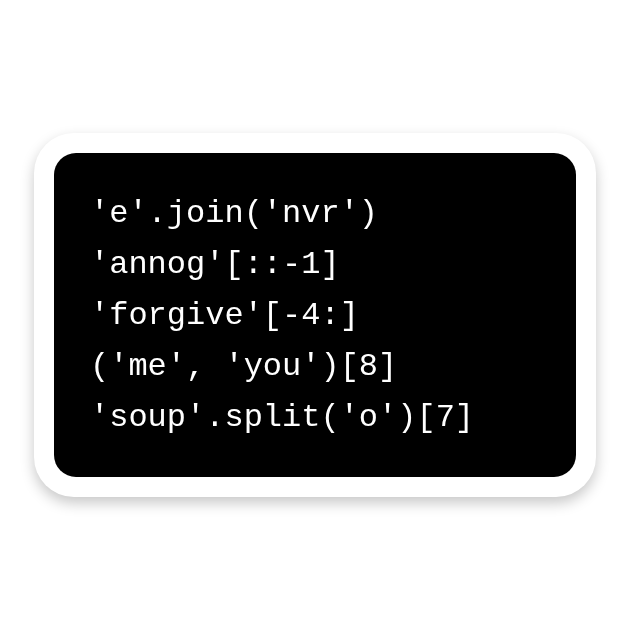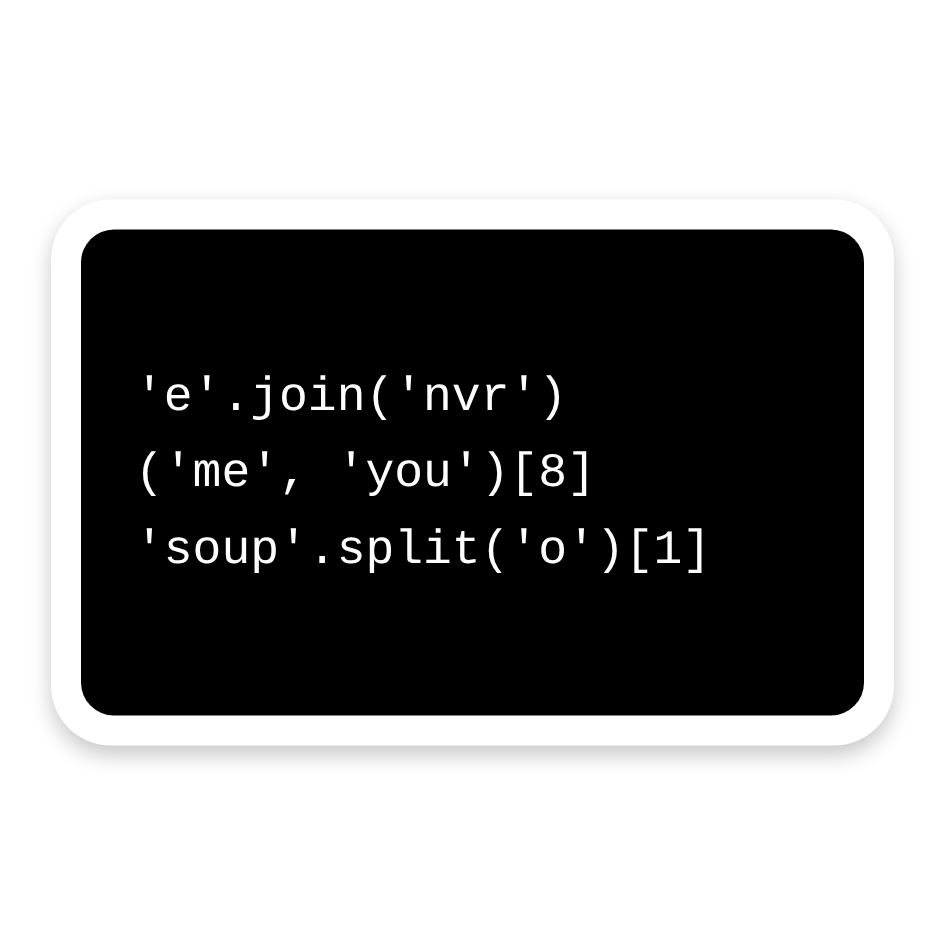--- a/index.html
+++ b/index.html
@@ -43,16 +43,18 @@
     letter-spacing: 0px;
     font-weight: 500;
   }
 </style>
 </head>
 <body>
 
 <div class="sticker">
   <div class="inner">
     <div class="codeline">'e'.join('nvr')</div>
+    <div class="codeline">'annog'[::-1]</div>
+    <div class="codeline">'forgive'[-4:]</div>
     <div class="codeline">('me', 'you')[8]</div>
-    <div class="codeline">'soup'.split('o')[1]</div>
+    <div class="codeline">'soup'.split('o')[7]</div>
   </div>
 </div>
 
 </body></html>

